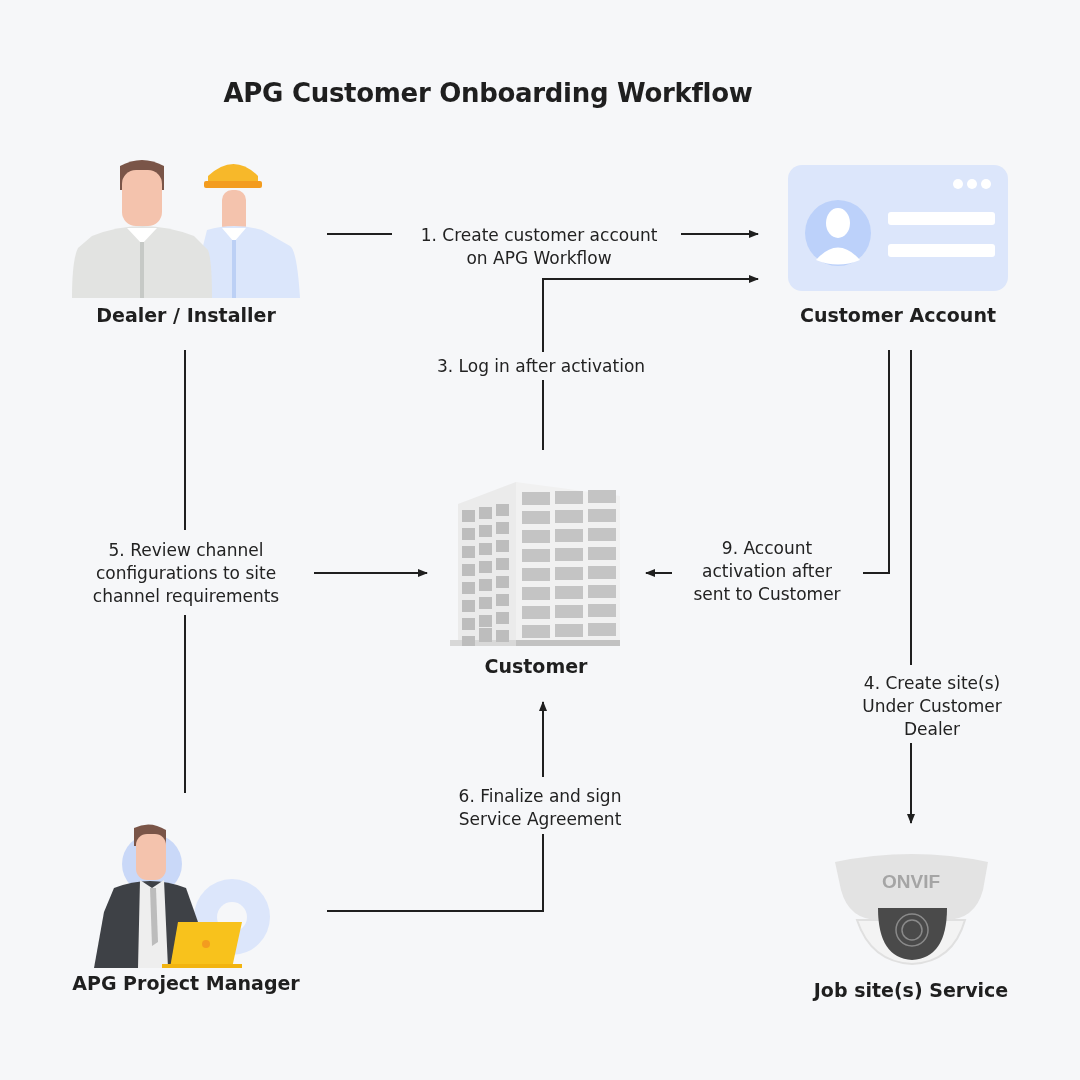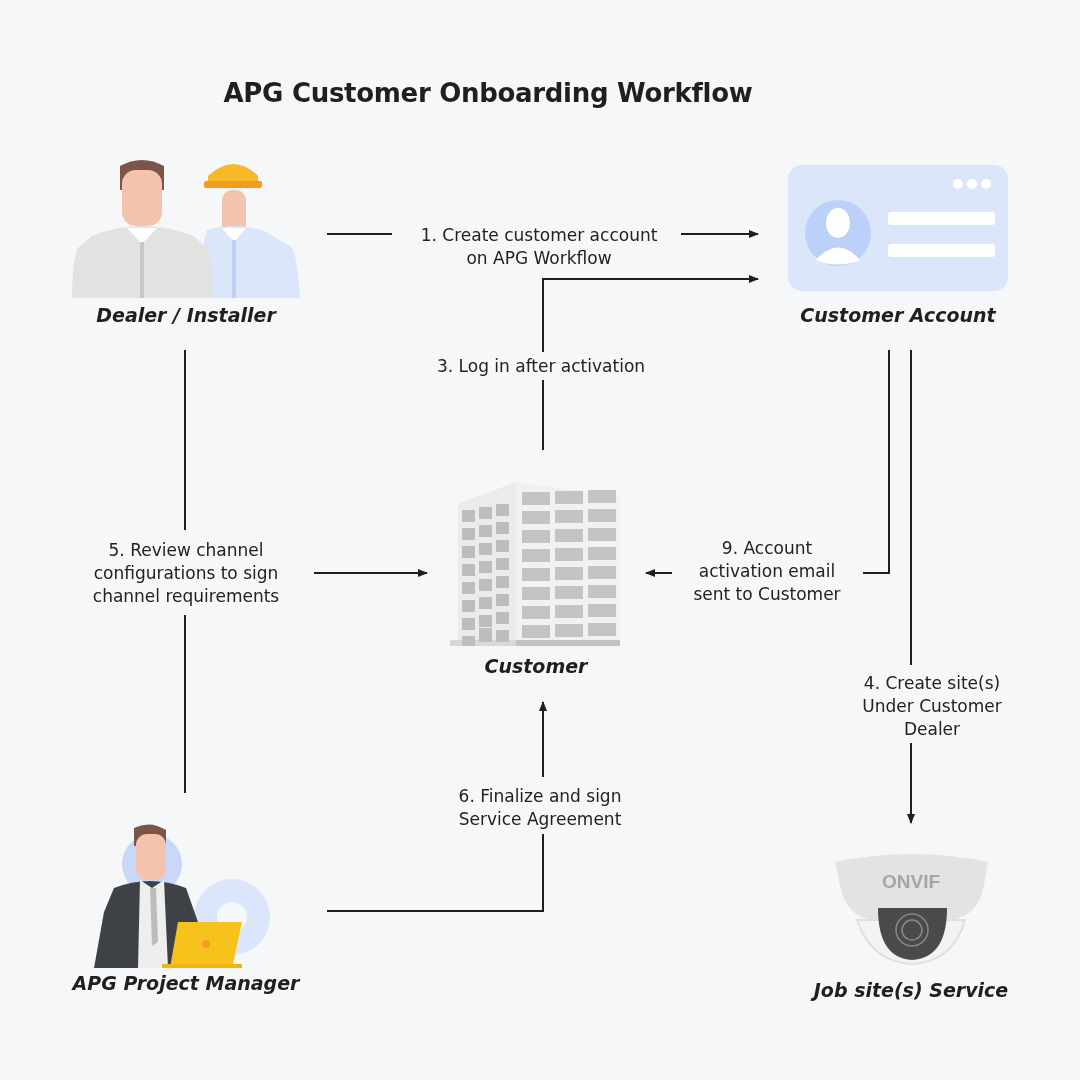--- a/index.html
+++ b/index.html
@@ -1,19 +1,19 @@
 <!DOCTYPE html>
 <html><head>
 <meta charset="utf-8">
 <style>
   html, body { margin:0; padding:0; }
   body { width:1080px; height:1080px; background:#f6f7f9; position:relative; overflow:hidden;
          font-family:"DejaVu Sans","Liberation Sans",sans-serif; color:#222; }
   .title { position:absolute; left:0; width:976px; top:78px; text-align:center; font-size:26px; font-weight:bold; color:#1f1f1f; letter-spacing:-0.3px; }
-  .node-label { position:absolute; font-size:19px; font-weight:bold; text-align:left; color:#1f1f1f; white-space:nowrap; transform:translateX(-50%);font-style:italic; }
+  .node-label { position:absolute; font-size:19px; font-weight:bold; text-align:left; color:#1f1f1f; white-space:nowrap; transform:translateX(-50%); }
   .step { position:absolute; font-size:17px; text-align:center; color:#222; line-height:23px; white-space:nowrap; transform:translateX(-50%); }
   svg.lines { position:absolute; left:0; top:0; }
   .icon { position:absolute; }
 </style>
 </head>
 <body>
 
 <div class="title">APG Customer Onboarding Workflow</div>
 
 <svg class="lines" width="1080" height="1080">
@@ -167,32 +167,32 @@
 <div class="node-label" style="left:536px;top:655px">Customer</div>
 <div class="node-label" style="left:186px;top:972px">APG Project Manager</div>
 <div class="node-label" style="left:911px;top:979px">Job site(s) Service</div>
 
 <div class="step" style="left:539px;top:224px">
   <div>1. Create customer account</div>
   <div>on APG Workflow</div>
 </div>
 <div class="step" style="left:767px;top:537px">
   <div>9. Account</div>
-  <div>activation email</div>
+  <div>activation after</div>
   <div>sent to Customer</div>
 </div>
 <div class="step" style="left:541px;top:355px">
   <div>3. Log in after activation</div>
 </div>
 <div class="step" style="left:932px;top:672px">
   <div>4. Create site(s)</div>
   <div>Under Customer</div>
   <div>Dealer</div>
 </div>
 <div class="step" style="left:186px;top:539px">
   <div>5. Review channel</div>
-  <div>configurations to sign</div>
+  <div>configurations to site</div>
   <div>channel requirements</div>
 </div>
 <div class="step" style="left:540px;top:785px">
   <div>6. Finalize and sign</div>
   <div>Service Agreement</div>
 </div>
 
 </body></html>

